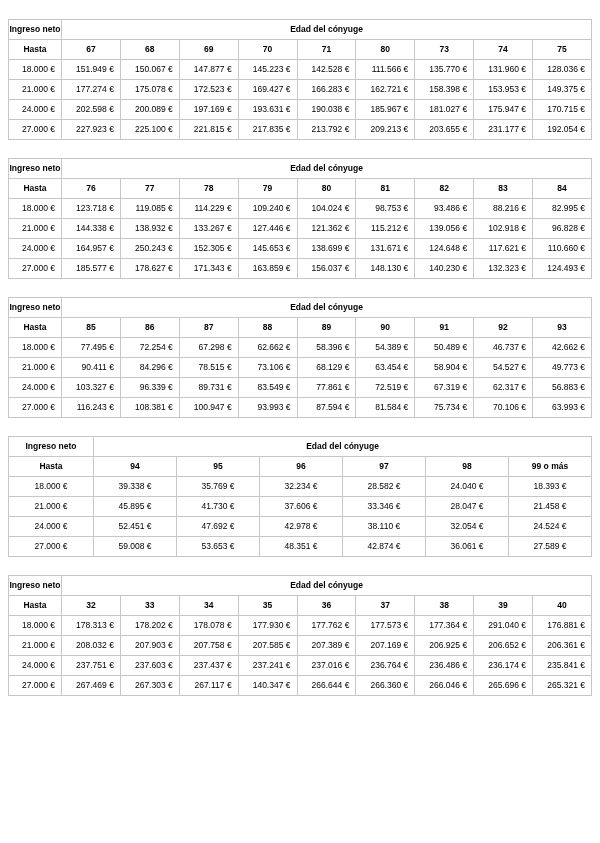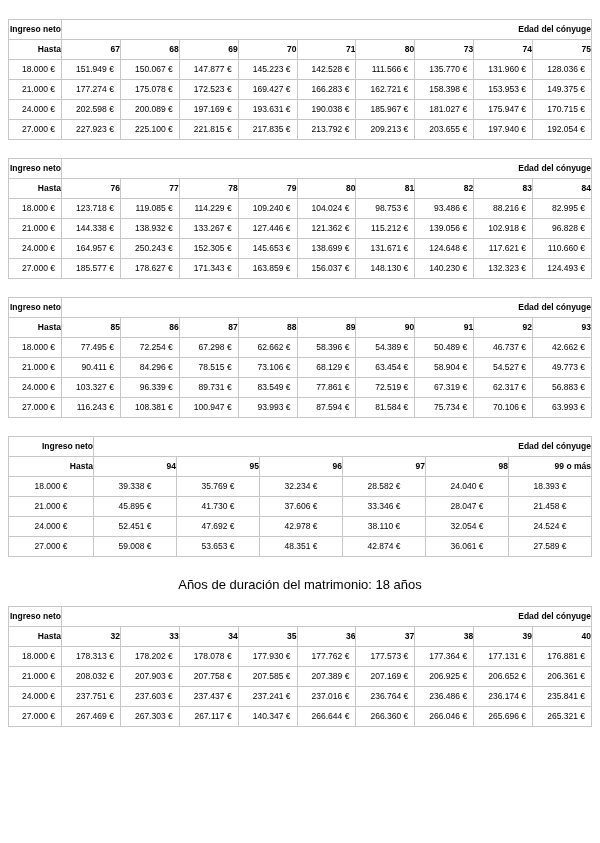--- a/index.html
+++ b/index.html
@@ -26,21 +26,21 @@
   table.grid th, table.grid td {
     border: 1px solid #c7c7c7;
     height: 19px;
     line-height: 19px;
     padding: 0;
     white-space: nowrap;
     overflow: hidden;
   }
   table.grid thead th {
     font-weight: bold;
-    text-align: right;
+    text-align: center;
   }
   table.grid tbody td {
     text-align: right;
     padding-right: 6px;
   }
   table.grid.center-vals tbody td {
     text-align: center;
     padding-right: 0;
   }
   .heading {
@@ -127,21 +127,21 @@
           </tr>
           <tr>
             <td>27.000 €</td>
             <td>227.923 €</td>
             <td>225.100 €</td>
             <td>221.815 €</td>
             <td>217.835 €</td>
             <td>213.792 €</td>
             <td>209.213 €</td>
             <td>203.655 €</td>
-            <td>197.940 €</td>
+            <td>231.177 €</td>
             <td>192.054 €</td>
           </tr>
         </tbody>
       </table>
       <table class="grid">
         <colgroup>
           <col style="width: 53px;">
           <col>
           <col>
           <col>
@@ -361,21 +361,20 @@
             <td>59.008 €</td>
             <td>53.653 €</td>
             <td>48.351 €</td>
             <td>42.874 €</td>
             <td>36.061 €</td>
             <td>27.589 €</td>
           </tr>
         </tbody>
       </table>
     </div>
-  <div class="heading">Años de duración del matrimonio: 18 años</div>
   <div id="tables-after">
       <table class="grid">
         <colgroup>
           <col style="width: 53px;">
           <col>
           <col>
           <col>
           <col>
           <col>
           <col>
@@ -404,21 +403,21 @@
         <tbody>
           <tr>
             <td>18.000 €</td>
             <td>178.313 €</td>
             <td>178.202 €</td>
             <td>178.078 €</td>
             <td>177.930 €</td>
             <td>177.762 €</td>
             <td>177.573 €</td>
             <td>177.364 €</td>
-            <td>177.131 €</td>
+            <td>291.040 €</td>
             <td>176.881 €</td>
           </tr>
           <tr>
             <td>21.000 €</td>
             <td>208.032 €</td>
             <td>207.903 €</td>
             <td>207.758 €</td>
             <td>207.585 €</td>
             <td>207.389 €</td>
             <td>207.169 €</td>

